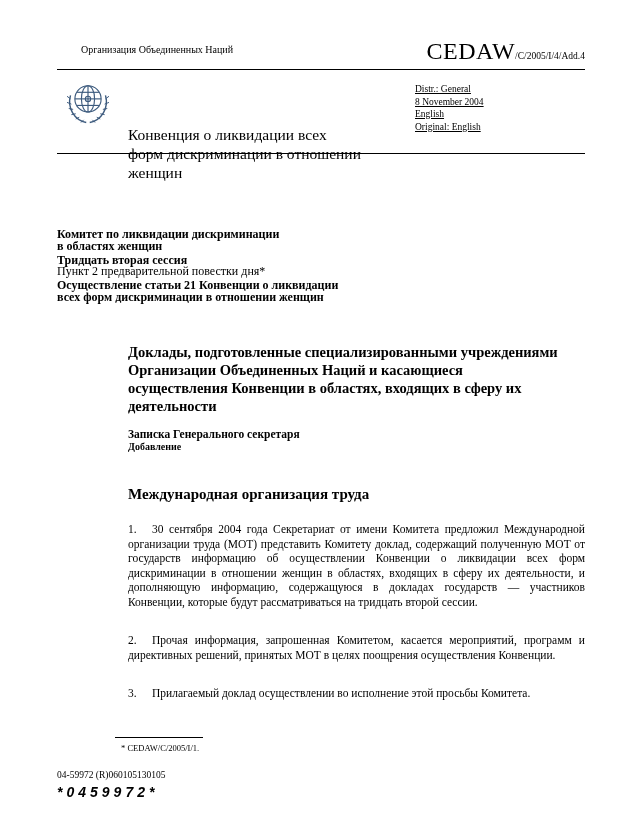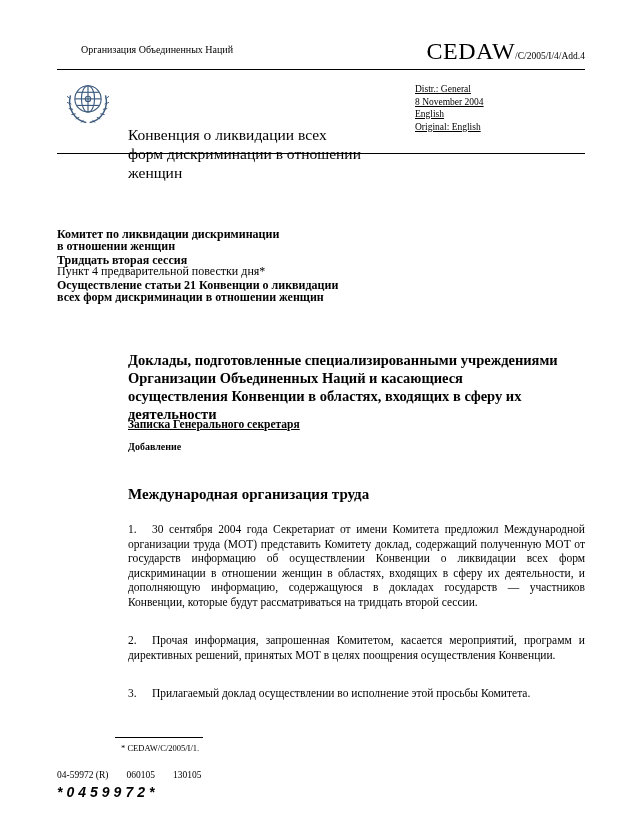--- a/index.html
+++ b/index.html
@@ -24,35 +24,35 @@
   .conv-title { position: absolute; left: 128px; top: 79px; width: 235px; font-size: 15.5px; font-weight: normal; line-height: 19px; margin-top: 46px; }
   .distr-block { position: absolute; left: 415px; top: 83px; font-size: 9.5px; line-height: 12.5px; text-decoration: underline; }
   .rule-mid { position: absolute; left: 57px; right: 55px; top: 153px; border-top: 1px solid #000; }
 
   
   .session { position: absolute; left: 57px; top: 229px; font-size: 12px; line-height: 11.8px; }
   .session .b { font-weight: bold; }
   .session .gap { height: 2px; }
 
   
-  .main-heading { position: absolute; left: 128px; top: 351px; width: 432px; font-size: 14.5px; font-weight: bold; line-height: 18px; }
-  .note-heading { position: absolute; left: 128px; top: 418px; font-size: 11.5px; font-weight: bold; text-decoration: underline; }
+  .main-heading { position: absolute; left: 128px; top: 343px; width: 432px; font-size: 14.5px; font-weight: bold; line-height: 18px; }
+  .note-heading { position: absolute; left: 128px; top: 428px; font-size: 11.5px; font-weight: bold; }
   .addendum-heading { position: absolute; left: 128px; top: 441px; font-size: 10px; font-weight: bold; }
   .section-heading { position: absolute; left: 128px; top: 486px; font-size: 15px; font-weight: bold; }
   .paras { position: absolute; left: 128px; top: 498px; width: 457px; font-size: 11.5px; line-height: 14.5px; }
   .para { text-align: justify; margin-bottom: 13px; margin-top: 24px; }
   .pnum { display: inline-block; width: 24px; }
 
   
   .footnote-rule { position: absolute; left: 115px; top: 737px; width: 88px; border-top: 1px solid #000; }
   .footnote { position: absolute; left: 121px; top: 743px; font-size: 8.5px; }
 
   
   .footer-codes { position: absolute; left: 57px; top: 770px; font-size: 9.5px; }
-  .footer-codes span { margin-right: 18px; }
+  .footer-codes span { }
   .barcode-text {
     position: absolute; left: 57px; top: 784px;
     font-family: "Liberation Sans", "DejaVu Sans", sans-serif;
     font-size: 14px; font-weight: bold; font-style: italic;
     letter-spacing: 4px;
   }
 </style>
 </head>
 <body>
 
@@ -92,24 +92,24 @@
     <div>Distr.: General</div>
     <div>8 November 2004</div>
     <div>English</div>
     <div>Original: English</div>
   </div>
 
   <div class="rule-mid"></div>
 
   <div class="session">
     <div class="b">Комитет по ликвидации дискриминации</div>
-    <div class="b">в отношении женщин</div>
+    <div class="b">в областях женщин</div>
     <div class="gap"></div>
     <div class="b">Тридцать вторая сессия</div>
-    <div>Пункт 4 предварительной повестки дня*</div>
+    <div>Пункт 2 предварительной повестки дня*</div>
     <div class="gap"></div>
     <div class="b">Осуществление статьи 21 Конвенции о ликвидации</div>
     <div class="b">всех форм дискриминации в отношении женщин</div>
   </div>
 
   <div class="main-heading">Доклады, подготовленные специализированными учреждениями Организации Объединенных Наций и касающиеся осуществления Конвенции в областях, входящих в сферу их деятельности</div>
   <div class="note-heading">Записка Генерального секретаря</div>
   <div class="addendum-heading">Добавление</div>
   <div class="section-heading">Международная организация труда</div>
 

